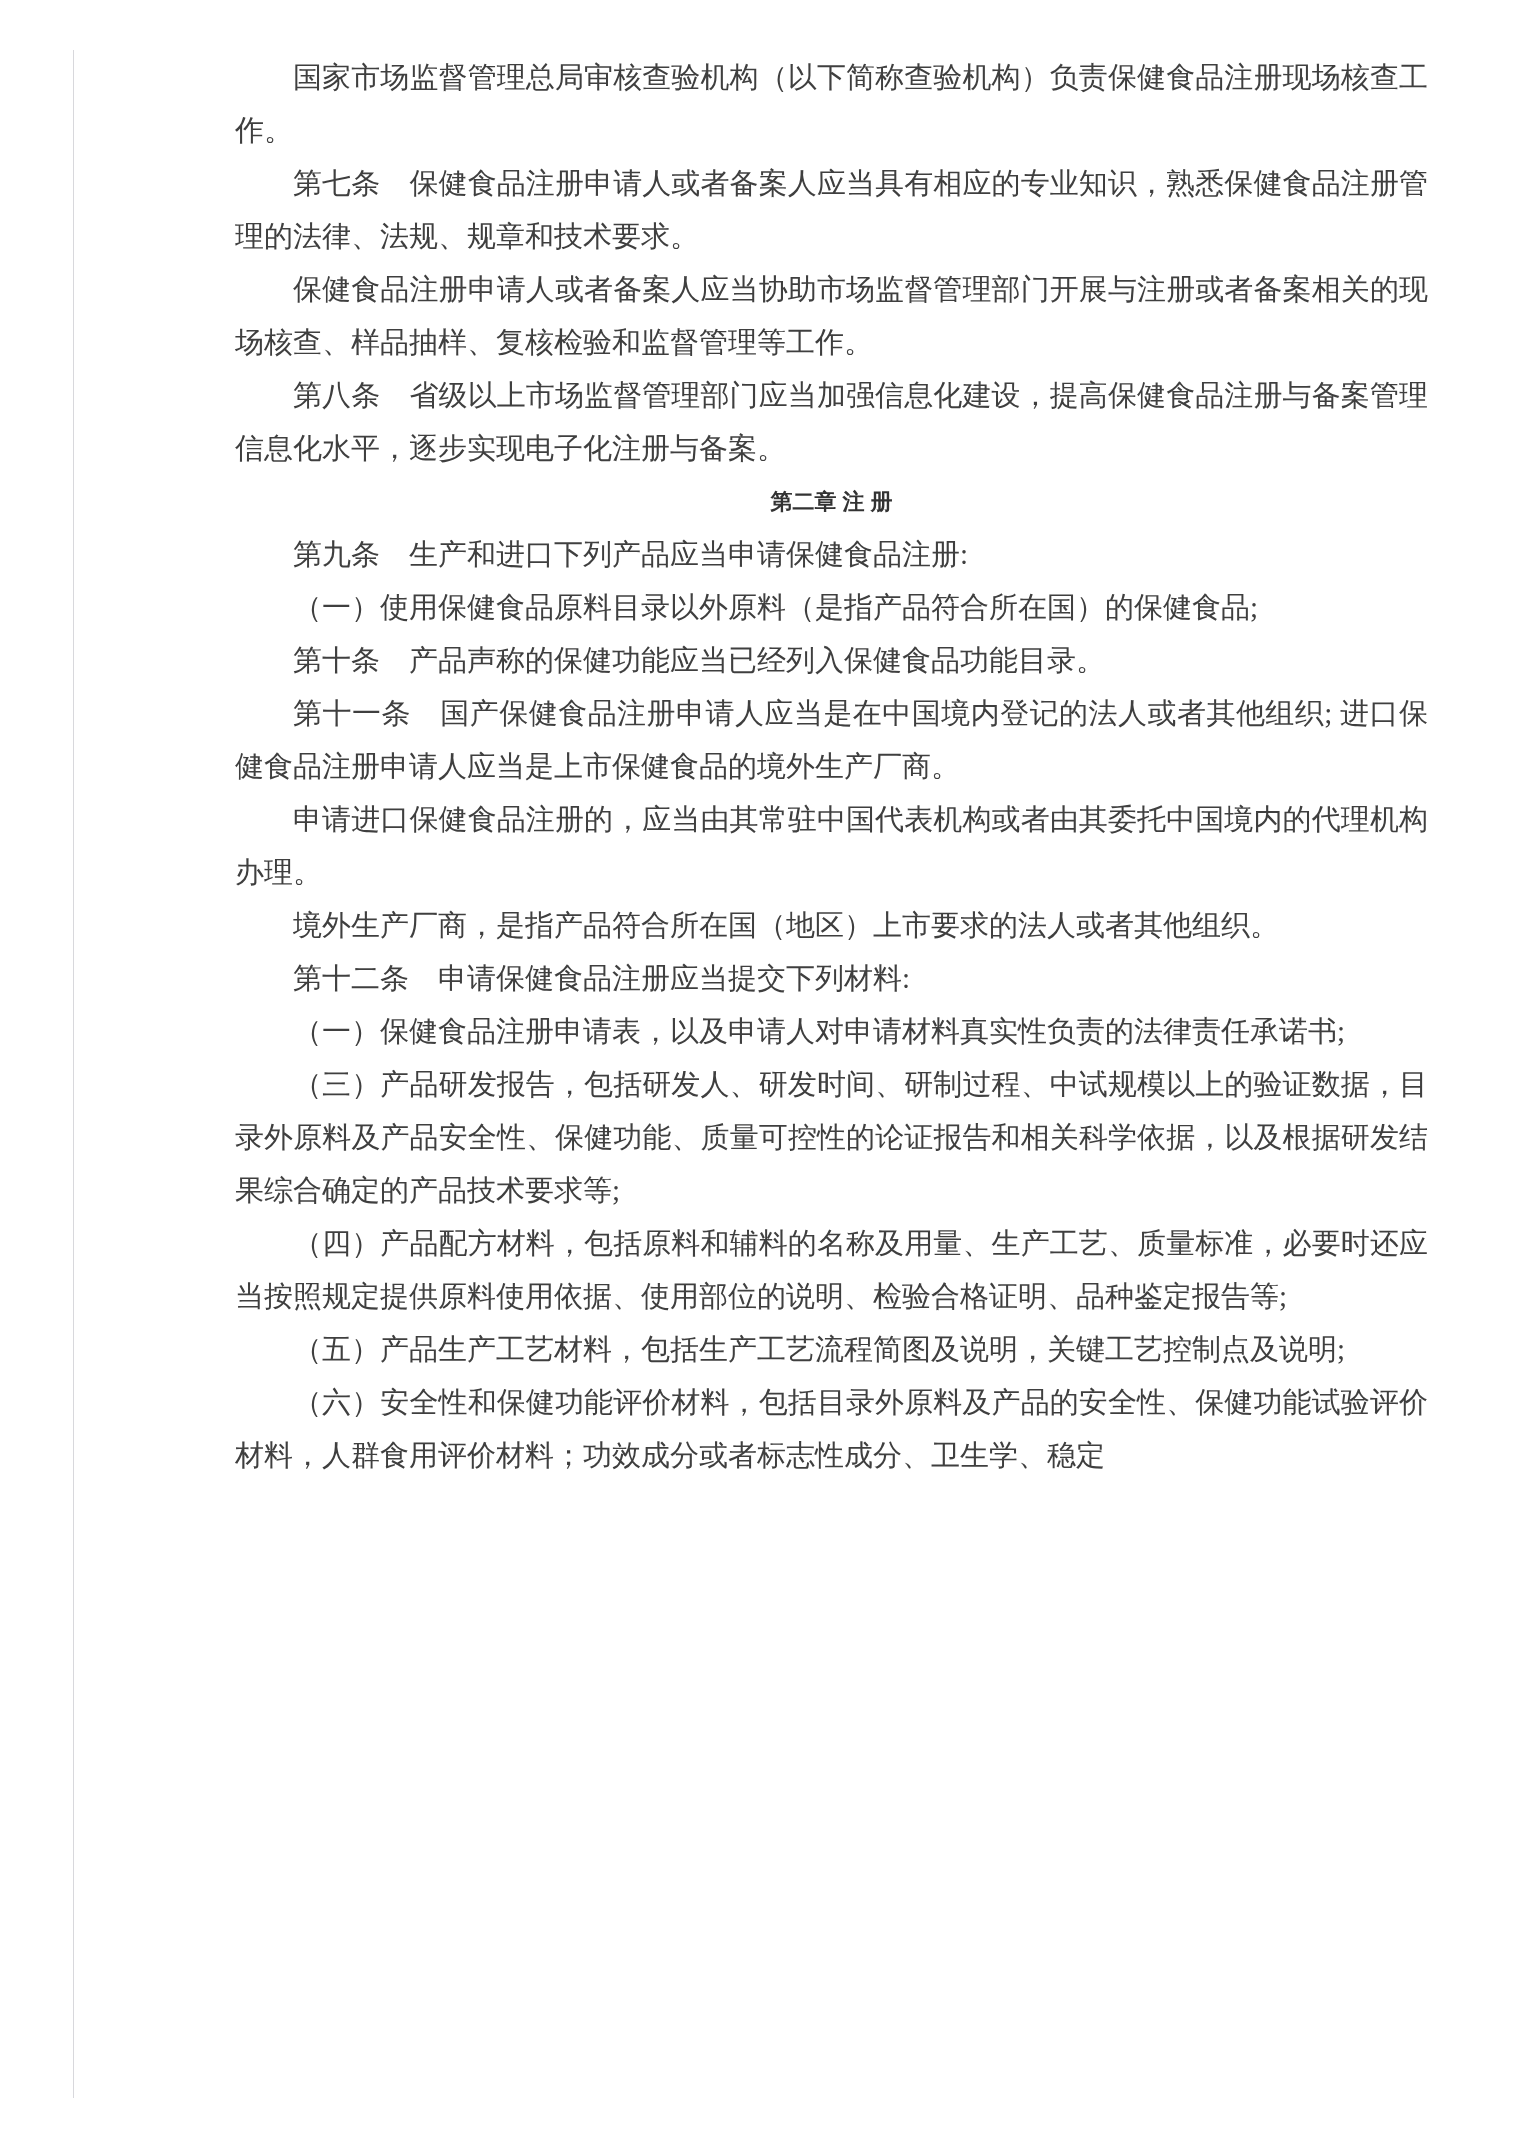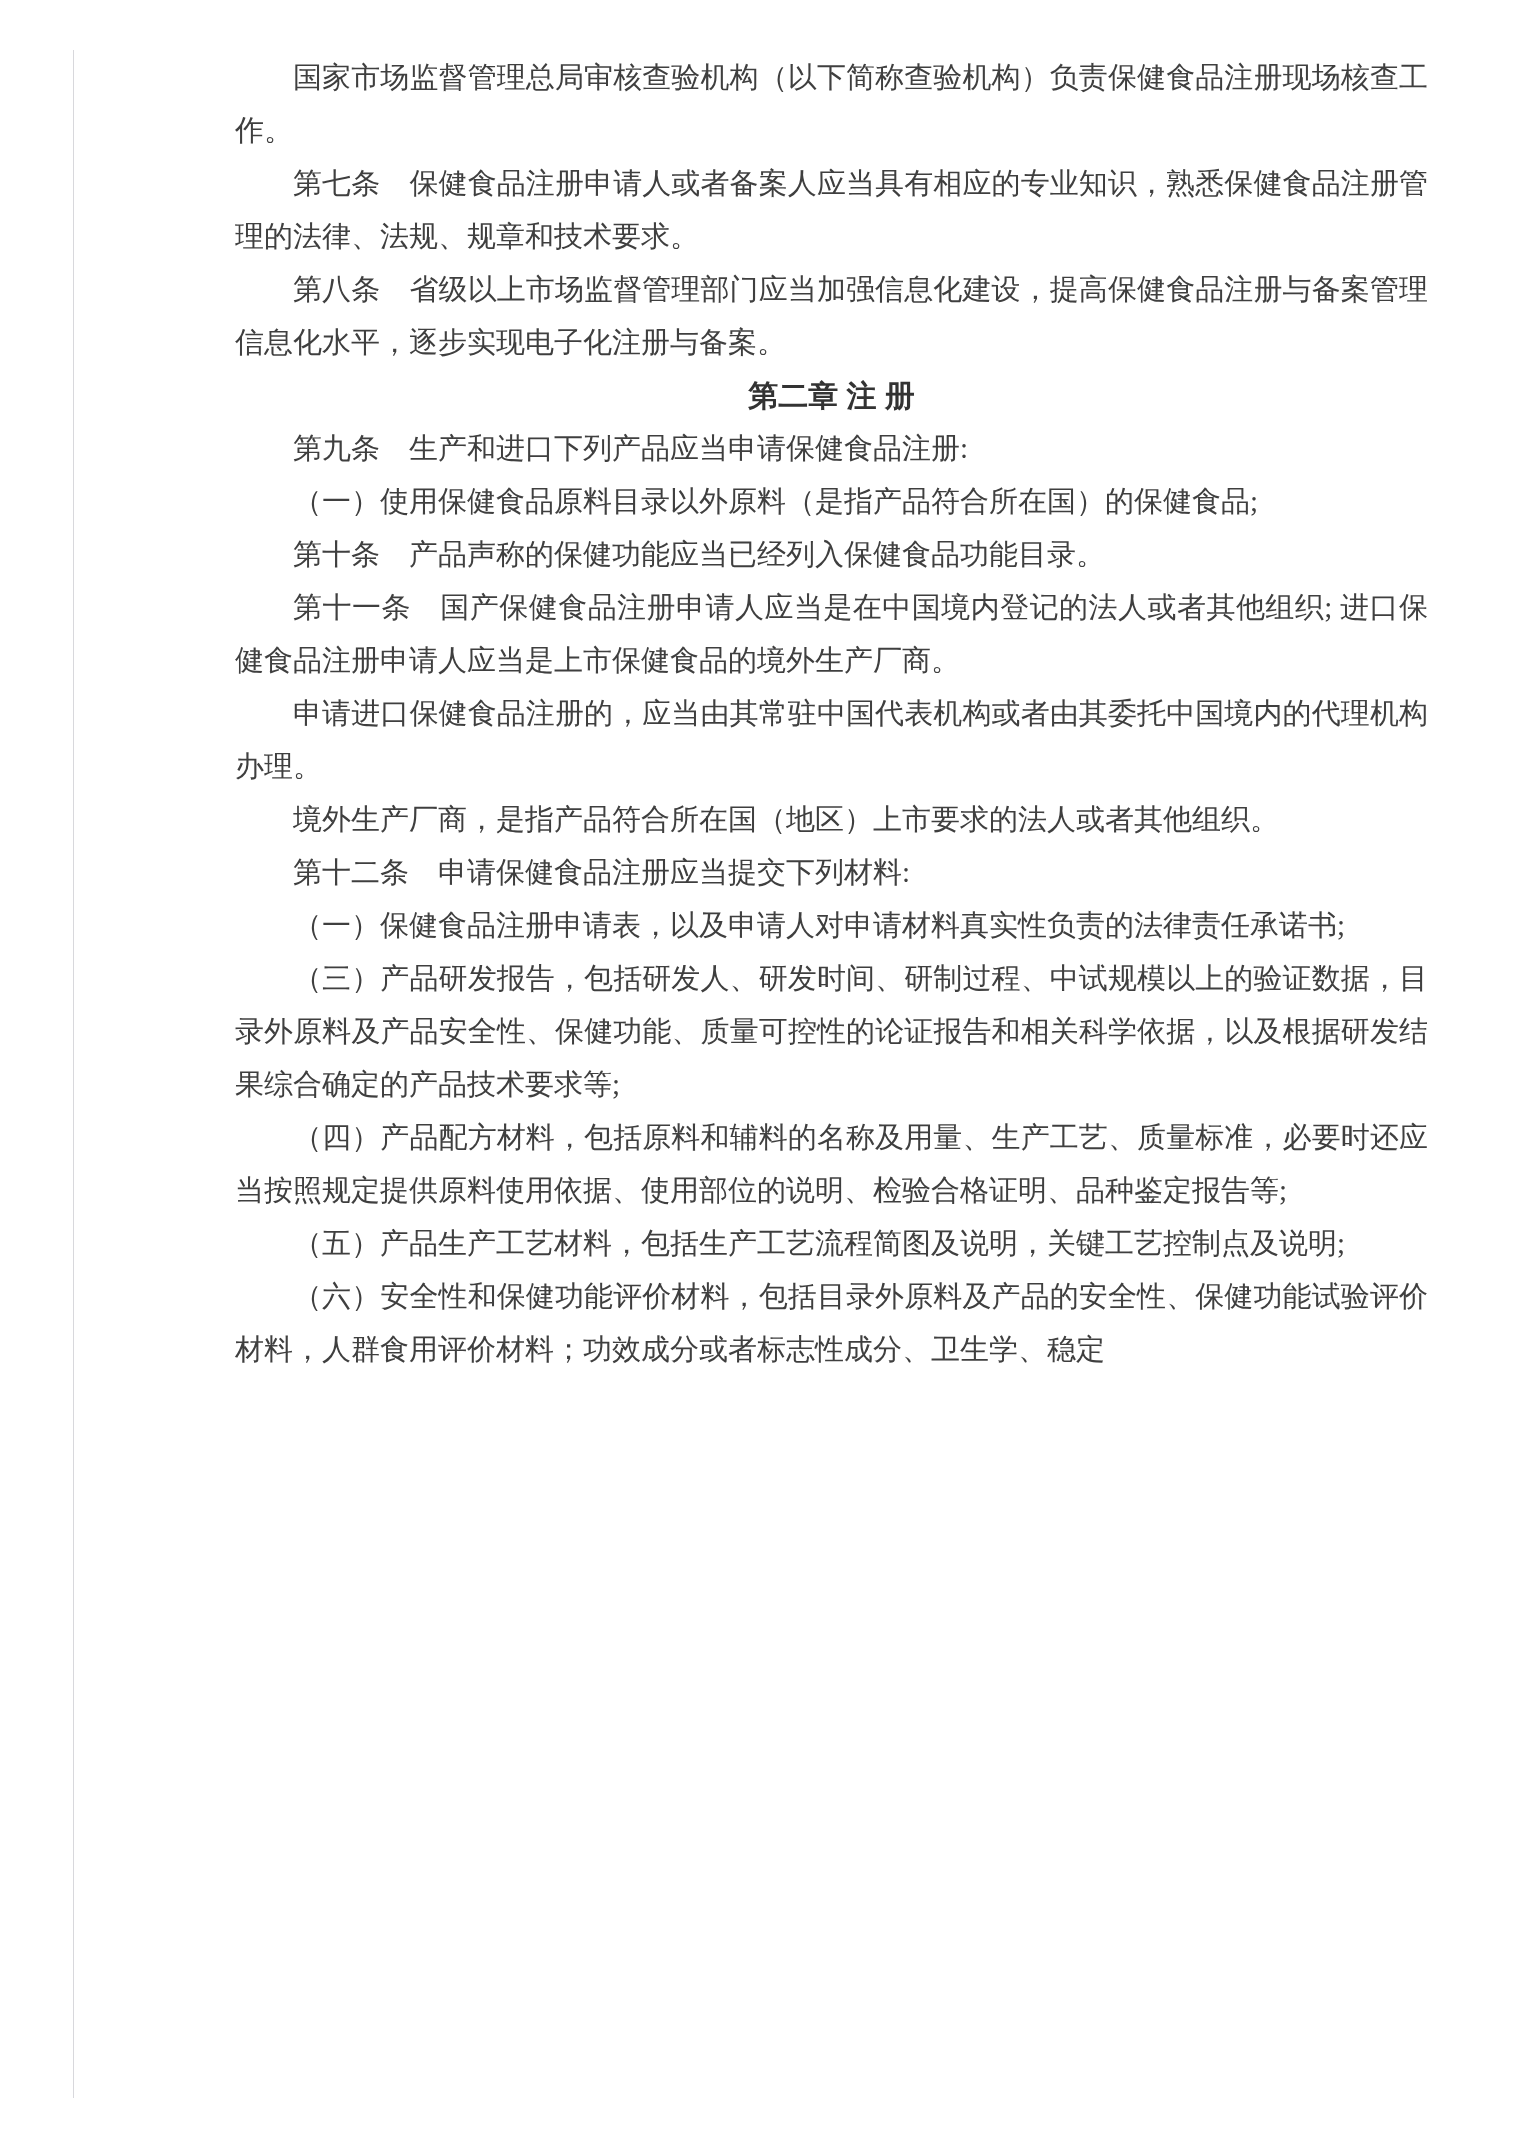--- a/index.html
+++ b/index.html
@@ -32,36 +32,37 @@
     line-height:53px;
     color:var(--text-color);
     text-align:justify;
     text-justify:inter-character;
     text-indent:2em;
     font-weight:400;
     letter-spacing:0;
     word-break:break-all;
   }
   .chapter-heading{
-    font-size:30px;
+    font-size:22px;
     line-height:53px;
     color:#333333;
     text-align:center;
     text-indent:0;
     font-weight:700;
     font-family:"Liberation Sans","DejaVu Sans",sans-serif;
   }
 </style>
 </head>
 <body>
 
 <div class="doc-page">
   <div class="doc-content">
     <p class="para">国家市场监督管理总局审核查验机构（以下简称查验机构）负责保健食品注册现场核查工作。</p>
     <p class="para">第七条　保健食品注册申请人或者备案人应当具有相应的专业知识，熟悉保健食品注册管理的法律、法规、规章和技术要求。</p>
+    <p class="para">保健食品注册申请人或者备案人应当协助市场监督管理部门开展与注册或者备案相关的现场核查、样品抽样、复核检验和监督管理等工作。</p>
     <p class="para">第八条　省级以上市场监督管理部门应当加强信息化建设，提高保健食品注册与备案管理信息化水平，逐步实现电子化注册与备案。</p>
     <p class="para chapter-heading">第二章 注 册</p>
     <p class="para">第九条　生产和进口下列产品应当申请保健食品注册:</p>
     <p class="para">（一）使用保健食品原料目录以外原料（是指产品符合所在国）的保健食品;</p>
     <p class="para">第十条　产品声称的保健功能应当已经列入保健食品功能目录。</p>
     <p class="para">第十一条　国产保健食品注册申请人应当是在中国境内登记的法人或者其他组织; 进口保健食品注册申请人应当是上市保健食品的境外生产厂商。</p>
     <p class="para">申请进口保健食品注册的，应当由其常驻中国代表机构或者由其委托中国境内的代理机构办理。</p>
     <p class="para">境外生产厂商，是指产品符合所在国（地区）上市要求的法人或者其他组织。</p>
     <p class="para">第十二条　申请保健食品注册应当提交下列材料:</p>
     <p class="para">（一）保健食品注册申请表，以及申请人对申请材料真实性负责的法律责任承诺书;</p>

